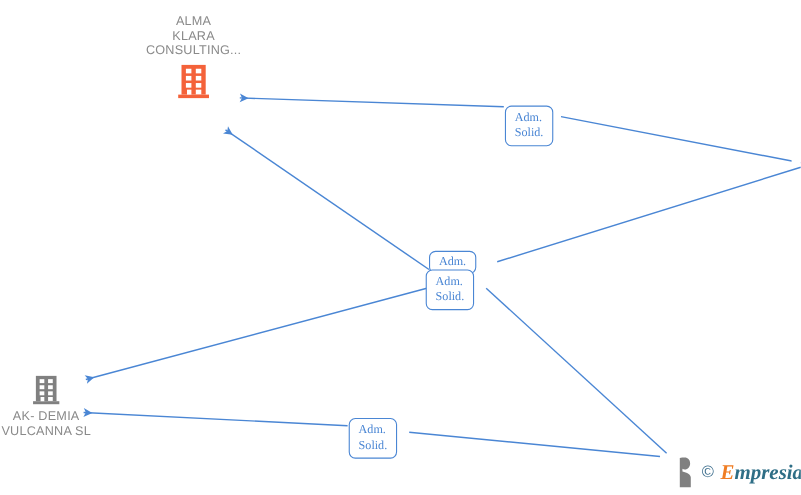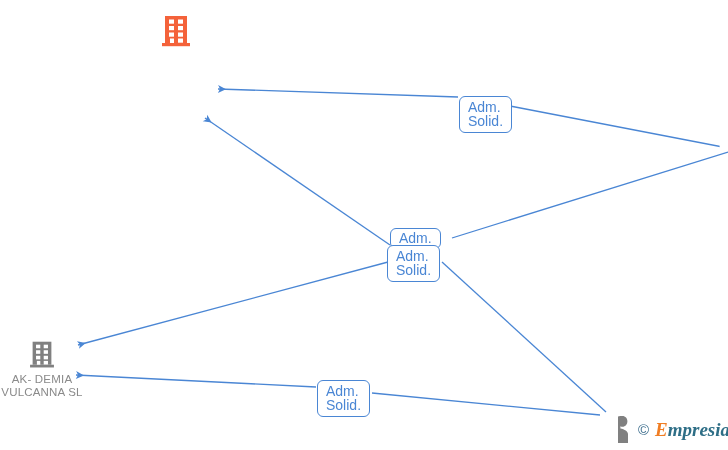--- a/index.html
+++ b/index.html
@@ -46,25 +46,25 @@
   #node-offscreen-right .icon-wrap{display:flex;justify-content:flex-start;}
 
   
   .edge-label{
     position:absolute;
     box-sizing:border-box;
     border:1px solid #4a86d4;
     border-radius:6px;
     background:#ffffff;
     color:#4a86d4;
-    font-size:14px;
+    font-size:11px;
     line-height:14px;
     padding:3px 8px 4px 8px;
     text-align:left;
-    font-family:Liberation Sans, sans-serif;
+    font-family:Liberation Serif, serif;
     white-space:nowrap;
   }
   .edge-label span{display:block;}
 
   #lbl-1{left:459px;top:96px;}
   #lbl-3{left:317px;top:380px;}
   
   #lbl-2a{left:390px;top:228px;padding:2px 8px 3px 8px;z-index:3;}
   #lbl-2b{left:387px;top:245px;z-index:4;}
 
@@ -109,20 +109,23 @@
       <line x1="388" y1="262" x2="78" y2="345" stroke="#4a86d4" stroke-width="1.3" marker-end="url(#arrowLeft)"></line>
     </g>
 
     <g>
       <line x1="600" y1="415" x2="372" y2="393" stroke="#4a86d4" stroke-width="1.3"></line>
       <line x1="316" y1="387" x2="76" y2="375" stroke="#4a86d4" stroke-width="1.3" marker-end="url(#arrowLeft)"></line>
     </g>
   </svg>
 
   <div class="node" id="node-alma">
+    <div class="node-label">ALMA
+KLARA
+CONSULTING...</div>
     <div class="icon-wrap">
       <svg class="node-icon" width="30" height="34" viewBox="0 0 30 34" xmlns="http://www.w3.org/2000/svg">
         <rect x="4" y="2" width="22" height="27" fill="#f4623a"></rect>
         <rect x="1" y="29" width="28" height="3.2" fill="#f4623a"></rect>
         <rect x="8" y="5.5" width="5" height="4.2" fill="#ffffff"></rect>
         <rect x="17" y="5.5" width="5" height="4.2" fill="#ffffff"></rect>
         <rect x="8" y="12" width="5" height="4.2" fill="#ffffff"></rect>
         <rect x="17" y="12" width="5" height="4.2" fill="#ffffff"></rect>
         <rect x="8" y="18.5" width="5" height="4.2" fill="#ffffff"></rect>
         <rect x="17" y="18.5" width="5" height="4.2" fill="#ffffff"></rect>

